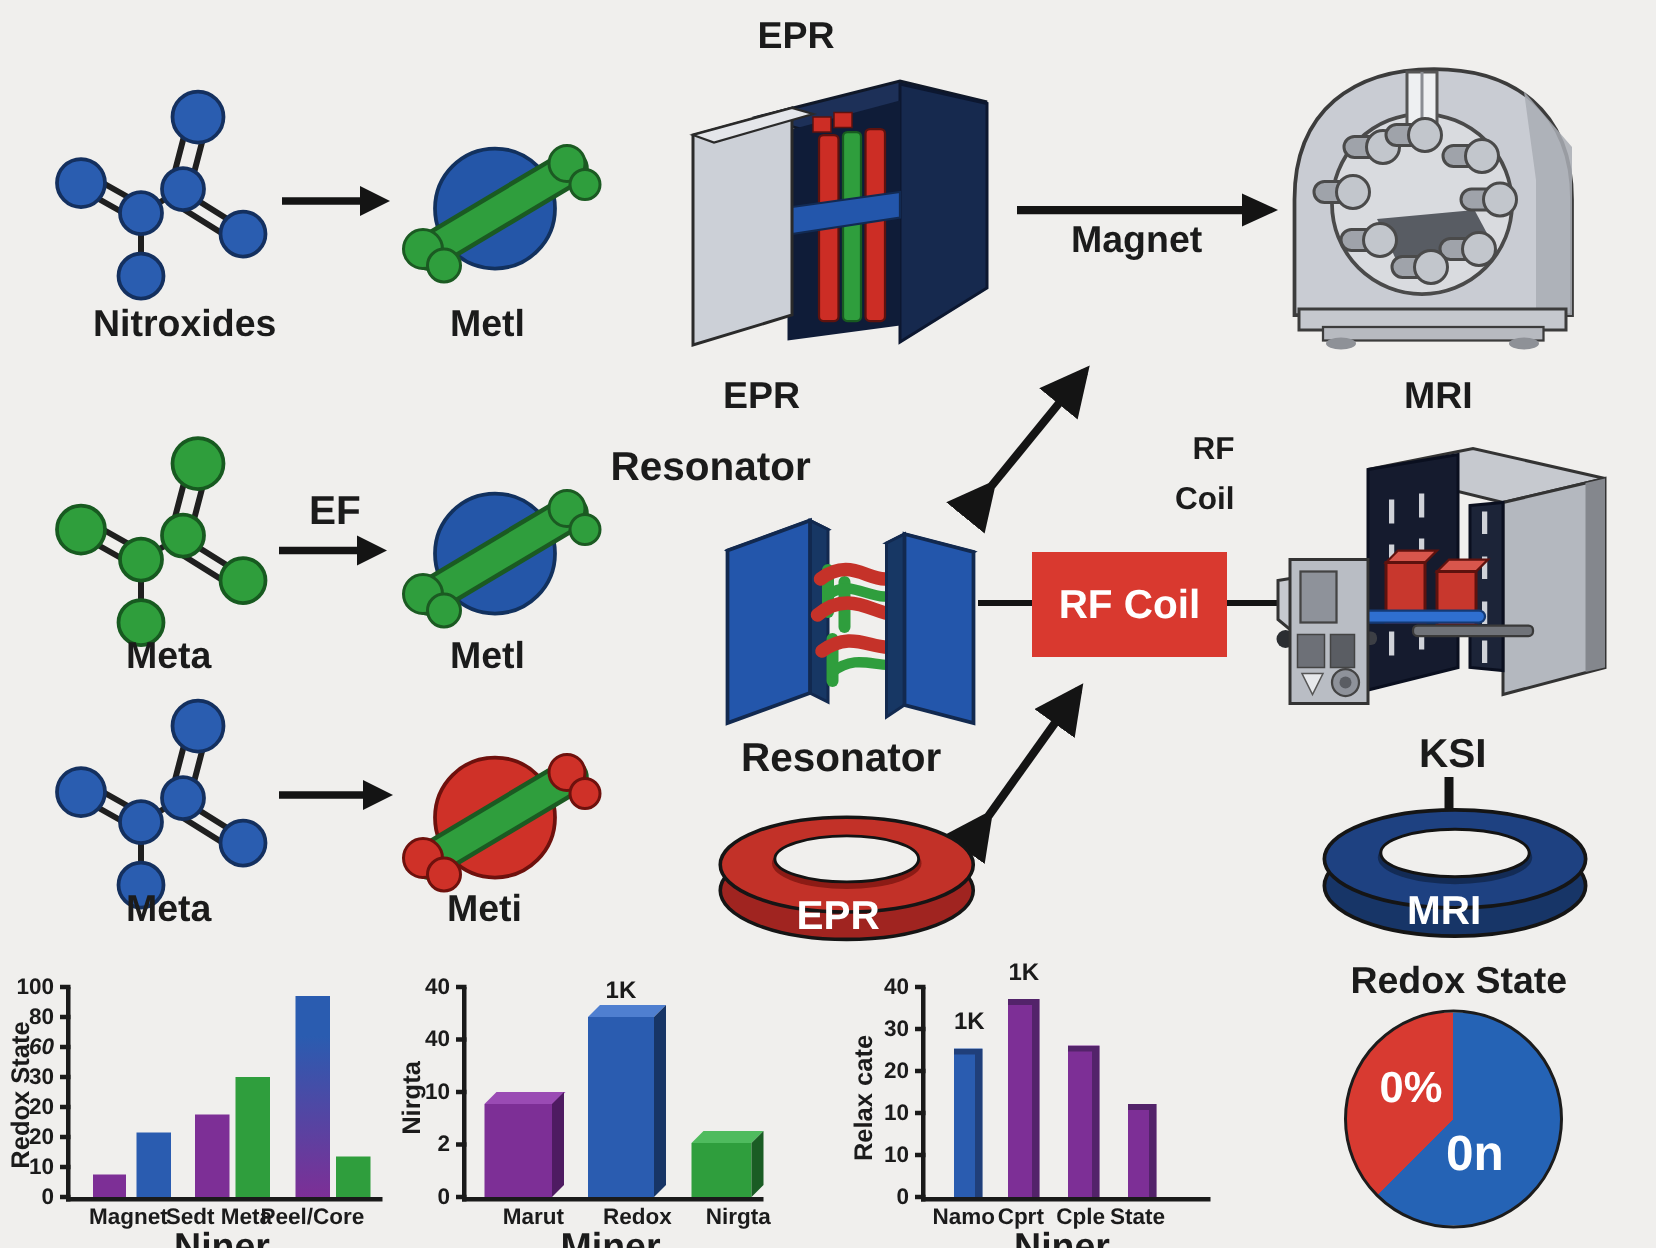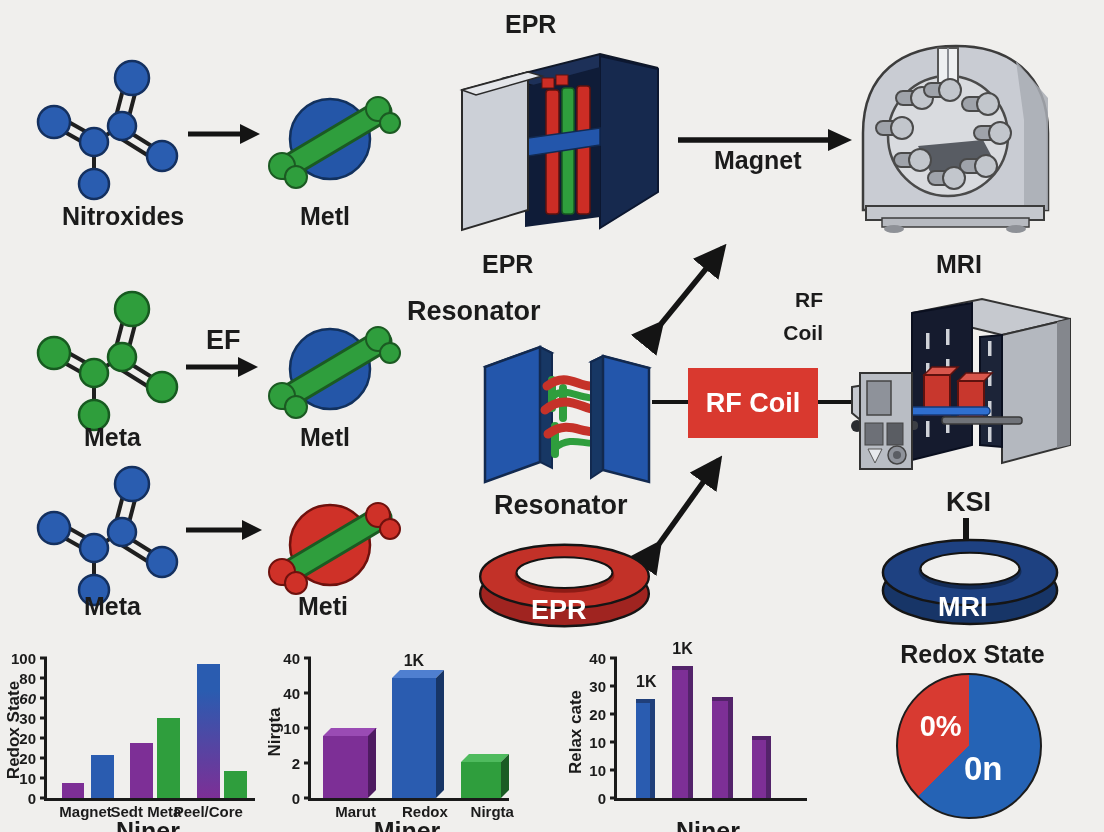--- a/index.html
+++ b/index.html
@@ -405,20 +405,26 @@
     <div class="plot" style="left:58px;top:18px;width:190px;height:140px">
         <div class="bar edged" style="left: 10%; width: 10%; height: 71%; background: rgb(42, 92, 176);">
           <div class="bar-ann">1K</div>
         </div>
         <div class="bar edged" style="left: 29%; width: 11%; height: 94%; background: rgb(125, 47, 150);">
           <div class="bar-ann">1K</div>
         </div>
         <div class="bar edged" style="left: 50%; width: 11%; height: 72%; background: rgb(125, 47, 150);"></div>
         <div class="bar edged" style="left: 71%; width: 10%; height: 44%; background: rgb(125, 47, 150);"></div>
       </div>
+    <div class="xlabels" style="left:58px;top:163px;width:190px;height:20px">
+        <div class="xcat" style="left: 15%;">Namo</div>
+        <div class="xcat" style="left: 35%;">Cprt</div>
+        <div class="xcat" style="left: 56%;">Cple</div>
+        <div class="xcat" style="left: 76%;">State</div>
+      </div>
     <div class="xtitle" style="left:152px;top:177px">Niner</div>
   </div>
 
   <div class="chart" style="left:880px;top:638px;width:185px;height:194px">
     <div class="lbl" style="left:0;top:2px;width:185px;text-align:center;font-size:25px;position:absolute">Redox State</div>
     <div class="pie" style="left: 16px; top: 35px; width: 142px; height: 142px; background: conic-gradient(rgb(37, 99, 181) 0deg, rgb(37, 99, 181) 225deg, rgb(216, 58, 49) 225deg, rgb(216, 58, 49) 360deg);">
         <div class="pie-label" style="left: 60%; top: 66%; font-size: 33px;">0n</div>
         <div class="pie-label" style="left: 30%; top: 36%; font-size: 29px;">0%</div>
       </div>
   </div>

